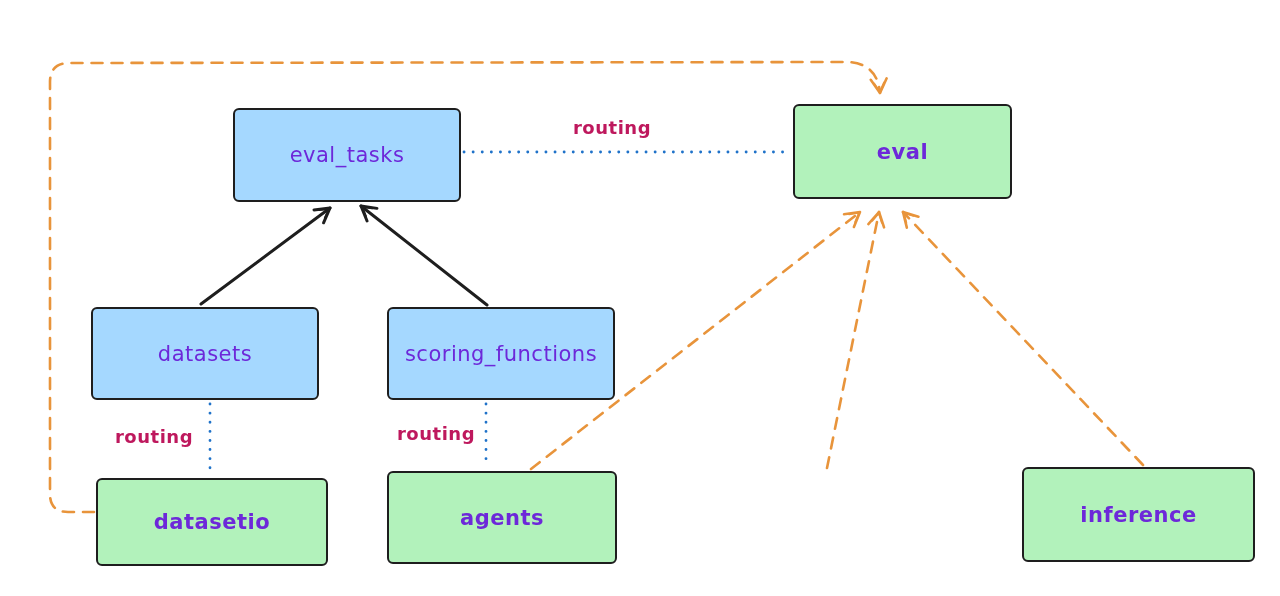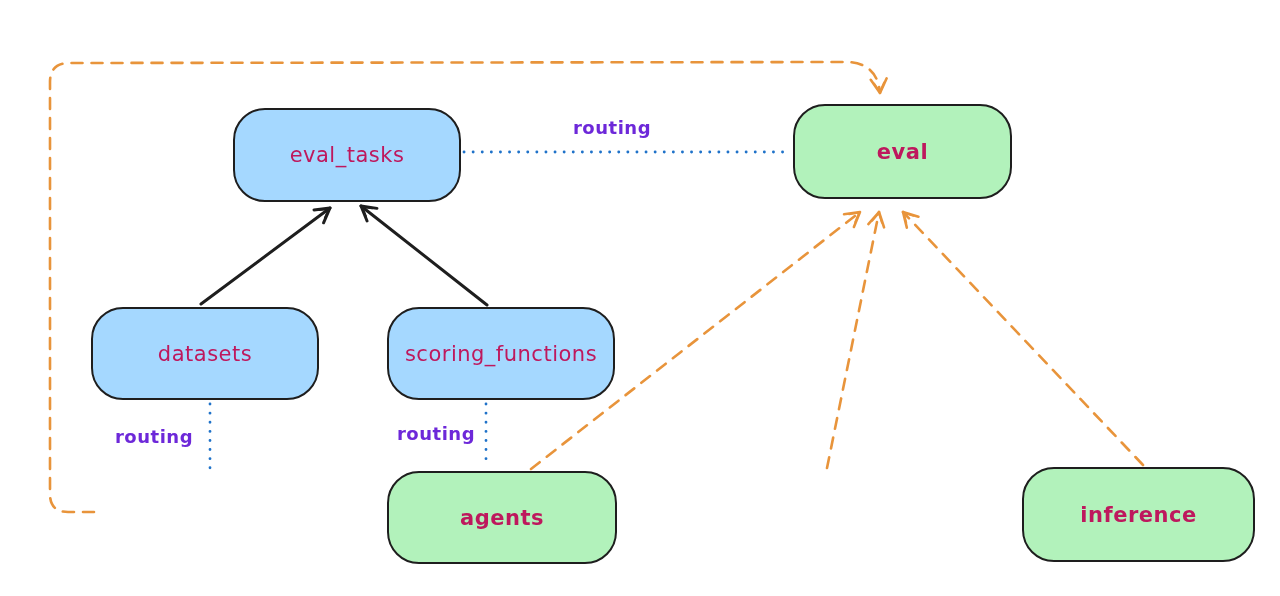--- a/index.html
+++ b/index.html
@@ -13,37 +13,37 @@
   }
   .arrows {
     position: absolute;
     left: 0; top: 0;
     width: 1280px; height: 596px;
   }
   .node {
     position: absolute;
     box-sizing: border-box;
     border: 2.5px solid #1e1e1e;
-    border-radius: 32px;
+    border-radius: 6px;
     display: flex;
     align-items: center;
     justify-content: center;
     font-size: 21px;
-    color: #be185d;
+    color: #6d28d9;
     letter-spacing: 0.5px;
   }
   .node.blue  { background: #a5d8ff; }
   .node.green { background: #b2f2bb; font-weight: bold; }
   .edge-label {
     position: absolute;
     width: 110px;
     text-align: center;
     font-size: 18px;
     font-weight: bold;
-    color: #6d28d9;
+    color: #be185d;
     letter-spacing: 0.5px;
   }
 </style>
 </head>
 <body>
 
 <div class="stage">
 
   <svg class="arrows" viewBox="0 0 1280 596">
     <defs>
@@ -79,20 +79,23 @@
   </div>
 
   <div class="node blue" style="left:91px; top:307px; width:228px; height:93px">
     <span>datasets</span>
   </div>
 
   <div class="node blue" style="left:387px; top:307px; width:228px; height:93px">
     <span>scoring_functions</span>
   </div>
 
+  <div class="node green" style="left:96px; top:478px; width:232px; height:88px">
+    <span>datasetio</span>
+  </div>
 
   <div class="node green" style="left:387px; top:471px; width:230px; height:93px">
     <span>agents</span>
   </div>
 
 
   <div class="node green" style="left:1022px; top:467px; width:233px; height:95px">
     <span>inference</span>
   </div>
 

